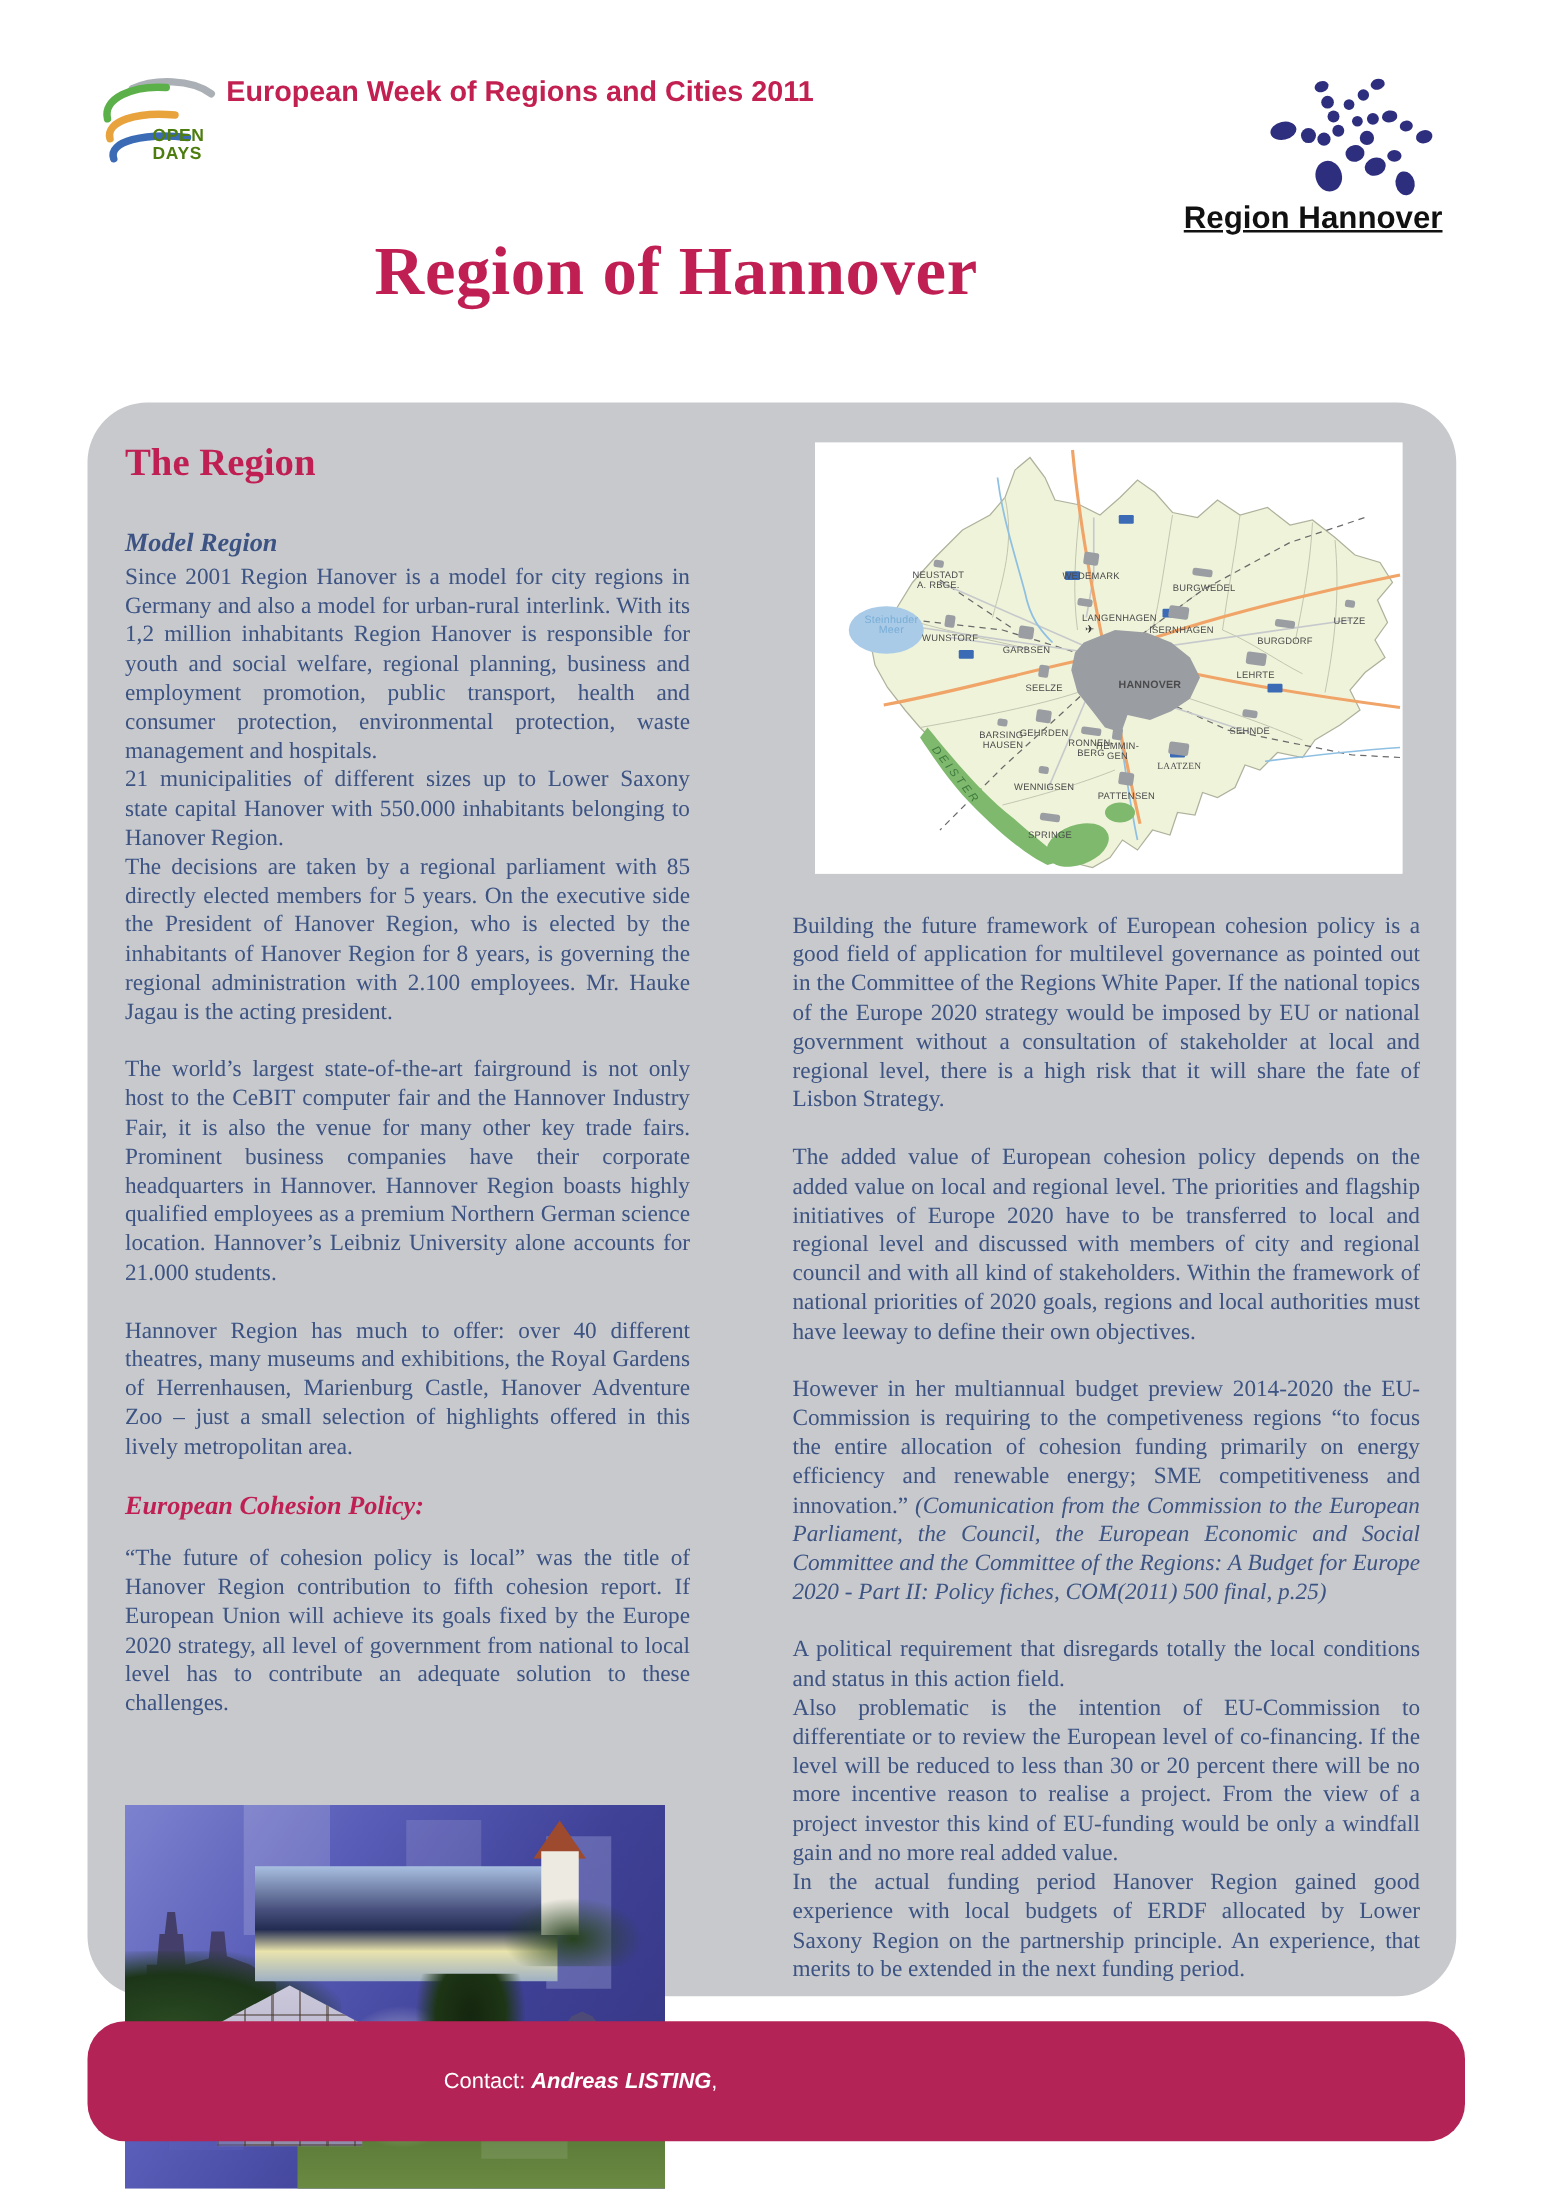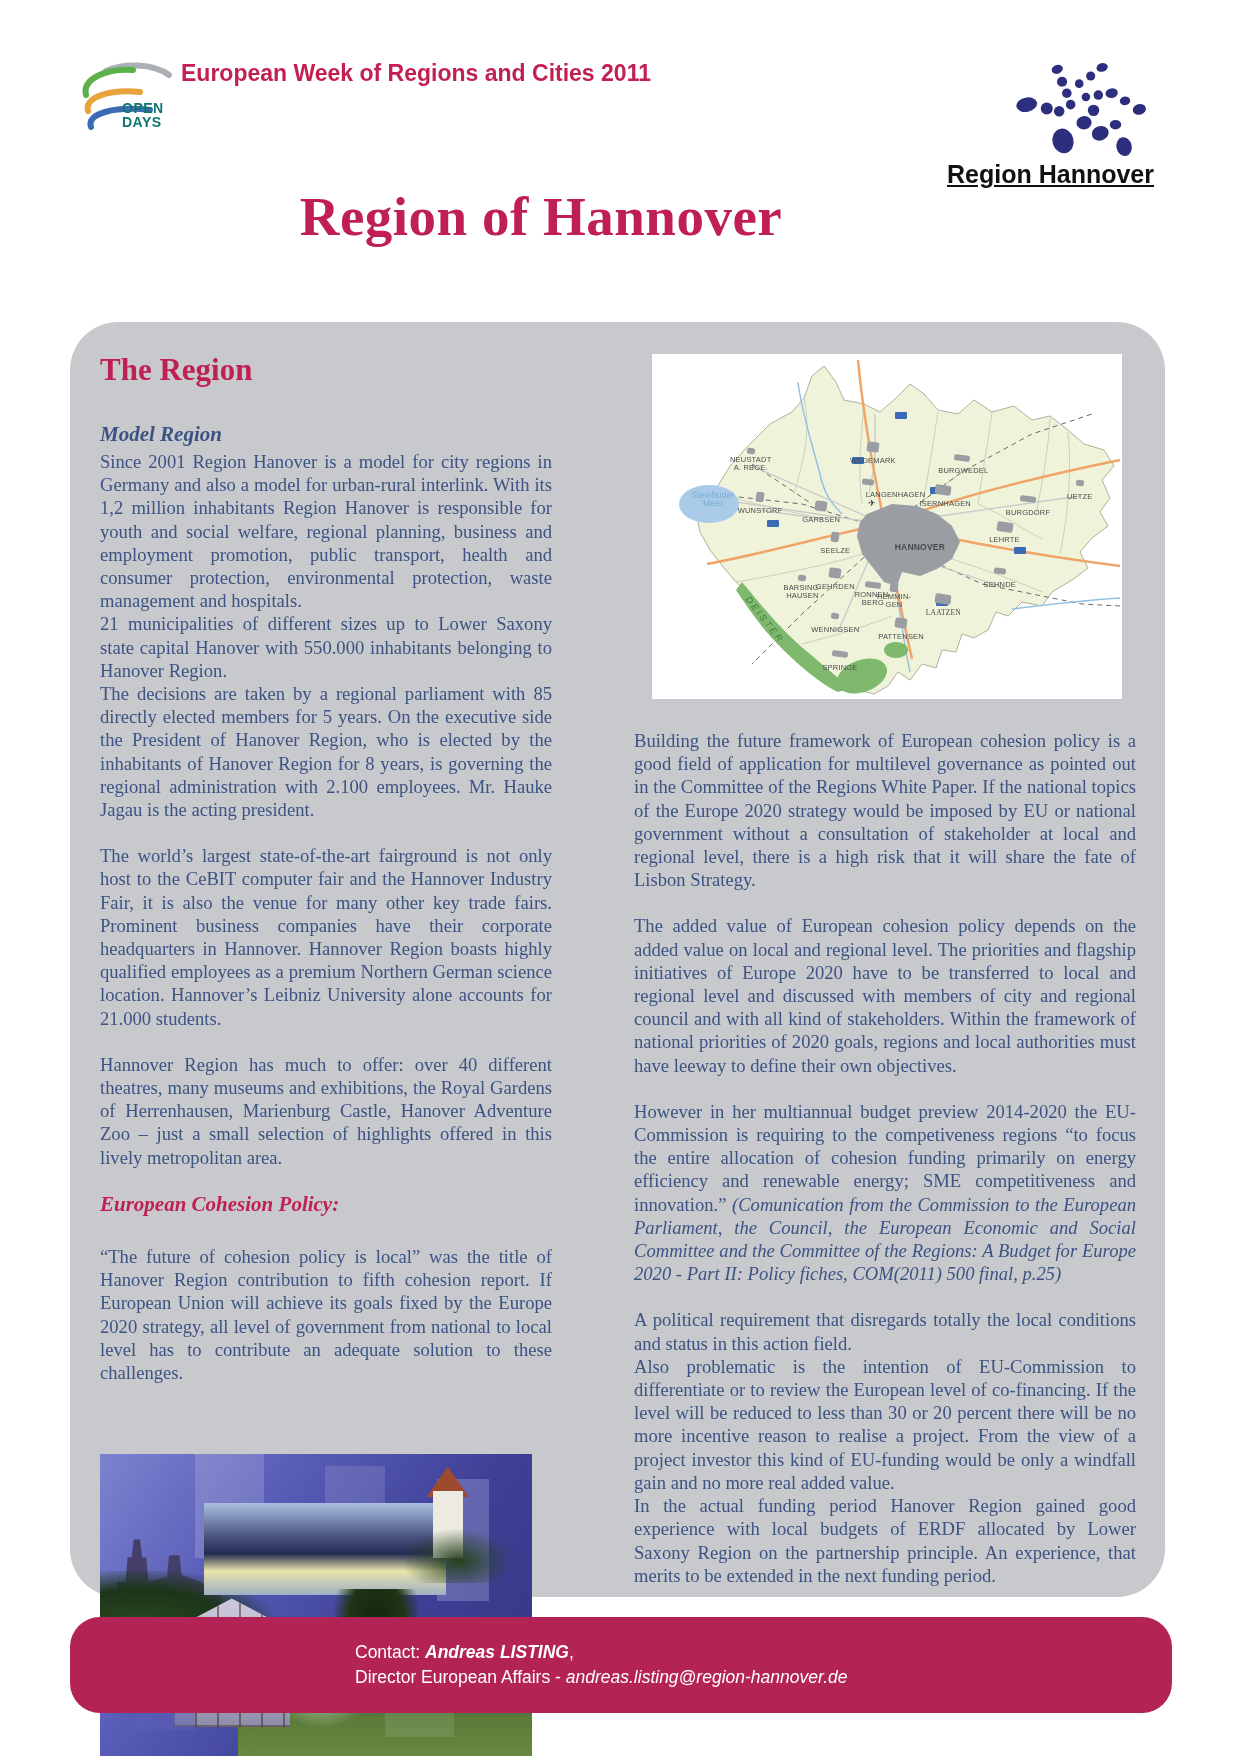--- a/index.html
+++ b/index.html
@@ -2,42 +2,42 @@
 <html><head>
 <meta charset="utf-8">
 <style>
   html,body{margin:0;padding:0;background:#ffffff;}
   .page{position:relative;width:1242px;height:1756px;background:#ffffff;overflow:hidden;
         font-family:"Liberation Serif",serif;}
 
   
   .opendays-logo{position:absolute;left:78px;top:55px;width:100px;height:80px;}
   .od-text{position:absolute;left:44px;top:46px;font-family:"Liberation Sans",sans-serif;
-           font-weight:bold;font-size:14px;line-height:14px;color:#0f766e;letter-spacing:.5px;}
+           font-weight:bold;font-size:14px;line-height:14px;color:#4d7c0f;letter-spacing:.5px;}
   .event-title{position:absolute;left:181px;top:60px;font-family:"Liberation Sans",sans-serif;
                font-weight:bold;font-size:23px;color:#C32052;}
   .rh-logo{position:absolute;right:78px;top:55px;width:215px;height:135px;text-align:right;}
   .rh-dots{position:absolute;right:0;top:0;width:160px;height:105px;}
   .rh-text{position:absolute;right:10px;top:105px;font-family:"Liberation Sans",sans-serif;
            font-weight:bold;font-size:25px;color:#111;white-space:nowrap;text-decoration:underline;}
 
   
   .page-title{position:absolute;left:0;top:185px;width:1082px;margin:0;text-align:center;
               font-size:55px;font-weight:bold;color:#C01F53;letter-spacing:.5px;}
 
   
   .card{position:absolute;left:70px;top:322px;width:1095px;height:1275px;
         background:#C7C9CC;border-radius:48px;}
   .col-left{position:absolute;left:30px;top:18px;width:452px;}
   .col-right{position:absolute;left:564px;top:18px;width:502px;}
 
   .section-title{margin:12px 0 34px 0;font-size:31px;font-weight:bold;color:#C01F53;}
   .sub-heading{font-size:21px;font-weight:bold;font-style:italic;margin:0 0 3px 0;}
   .sub-heading.blue{color:#3C5383;}
-  .sub-heading.red{color:#C01F53;margin-top:16px;margin-bottom:28px;}
+  .sub-heading.red{color:#C01F53;margin-top:16px;margin-bottom:18px;}
   .block{margin:0 0 23px 0;}
   .block p{margin:0;font-size:18.6px;line-height:23.2px;text-align:justify;color:#3C5383;}
   .citation{font-style:italic;}
 
   
   .map{position:relative;width:470px;height:345px;margin:14px 0 0 18px;background:#ffffff;}
   .map svg{position:absolute;inset:0;}
   .map-label{position:absolute;transform:translate(-50%,-50%);max-width:48px;
              font-family:"Liberation Sans",sans-serif;font-size:7.5px;line-height:8px;
              color:#4B4B4B;text-align:center;letter-spacing:.2px;}
@@ -318,17 +318,16 @@
         <p>A political requirement that disregards totally the local conditions and status in this action field.</p>
         <p>Also problematic is the intention of EU-Commission to differentiate or to review the European level of co-financing. If the level will be reduced to less than 30 or 20 percent there will be no more incentive reason to realise a project. From the view of a project investor this kind of EU-funding would be only a windfall gain and no more real added value.</p>
         <p>In the actual funding period Hanover Region gained good experience with local budgets of ERDF allocated by Lower Saxony Region on the partnership principle. An experience, that merits to be extended in the next funding period.</p>
       </div>
     </div>
   </main>
 
   <footer class="footer">
     <div class="footer-text">
       <p><span>Contact: </span><span class="f-name">Andreas LISTING</span><span>,</span></p>
-      <p><span>Director European Affairs - </span><span class="f-email">andreas.listing@region-hannover.de</span></p>
     </div>
   </footer>
 
 </div>
 
 </body></html>

